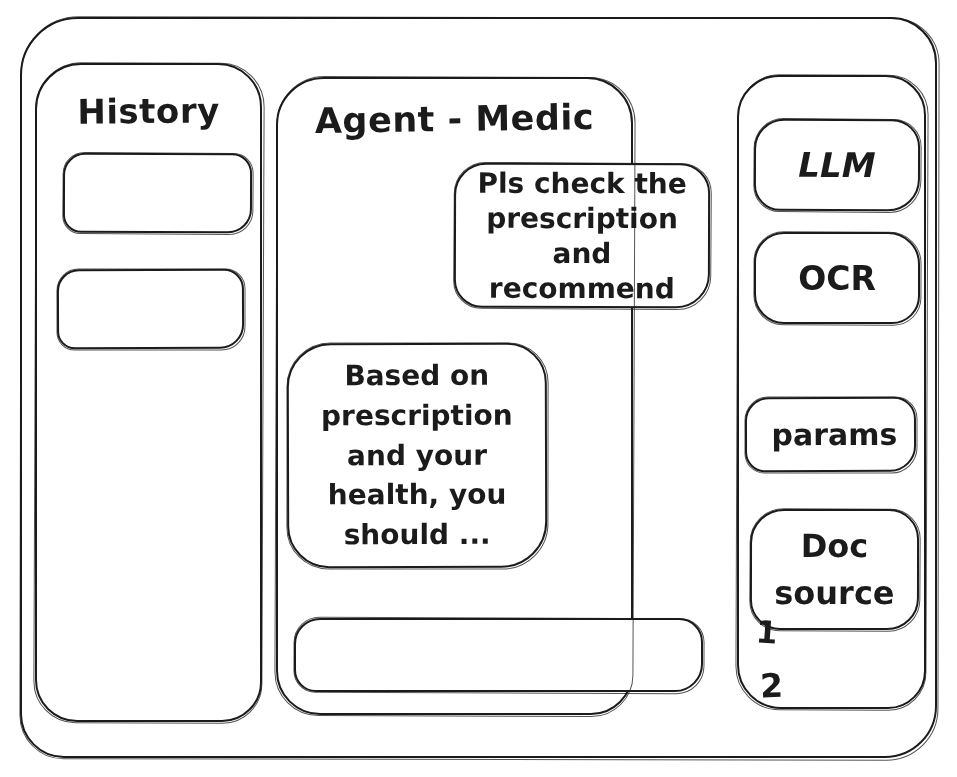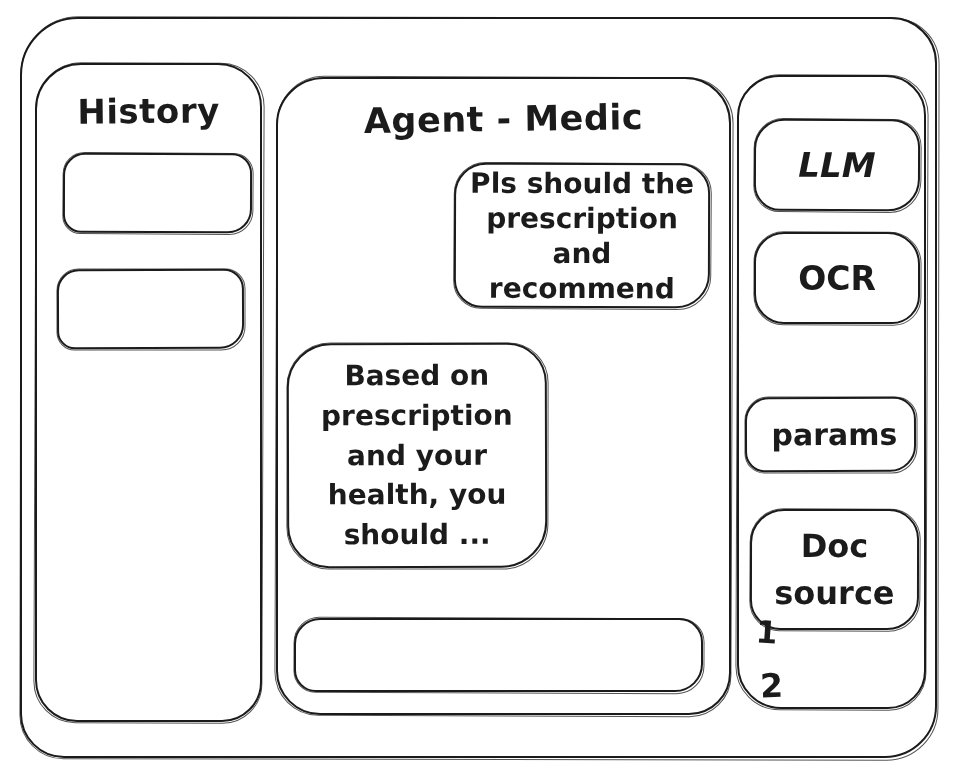--- a/index.html
+++ b/index.html
@@ -53,21 +53,21 @@
   }
   .history-title{top:26px;font-size:34px;transform:rotate(-.6deg);}
   .hist-item{
     border-radius:22px 20px 24px 18px;
   }
   .hist-item.one{left:26px;top:88px;width:189px;height:80px;transform:rotate(.15deg);}
   .hist-item.two{left:20px;top:204px;width:187px;height:80px;transform:rotate(-.25deg);}
 
   
   .panel-center{
-    left:276px;top:77px;width:455px;height:638px;
+    left:276px;top:77px;width:357px;height:638px;
     border-radius:48px 46px 42px 44px;
   }
   .chat-title{top:20px;font-size:35px;transform:rotate(-.8deg);}
   .bubble{
     display:flex;align-items:center;justify-content:center;
     text-align:center;
     white-space:pre-line;
     font-weight:700;
     line-height:1.25;
   }
@@ -155,21 +155,21 @@
 
   <div class="sk sidebar-left">
     <div class="panel-title history-title">History</div>
     <div class="sk hist-item one"></div>
     <div class="sk hist-item two"></div>
   </div>
 
   <div class="sk panel-center">
     <div class="panel-title chat-title">Agent - Medic</div>
 
-    <div class="sk bubble user">Pls should the
+    <div class="sk bubble user">Pls check the
 prescription
 and recommend</div>
 
     <div class="sk bubble agent">Based on
 prescription
 and your
 health, you
 should ...</div>
 
     <div class="sk input-bar">

